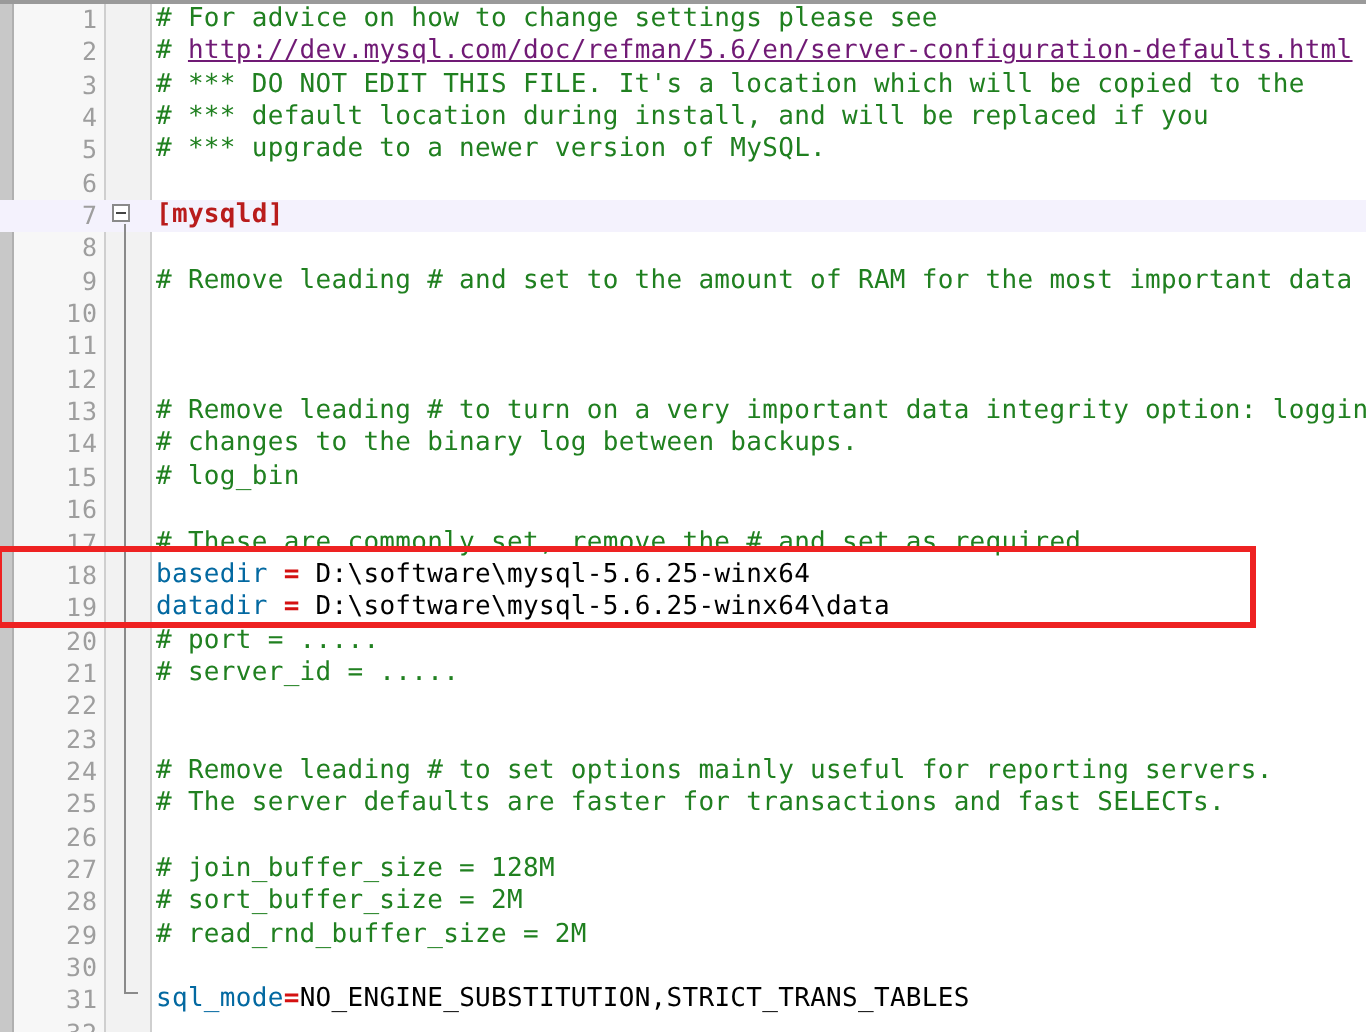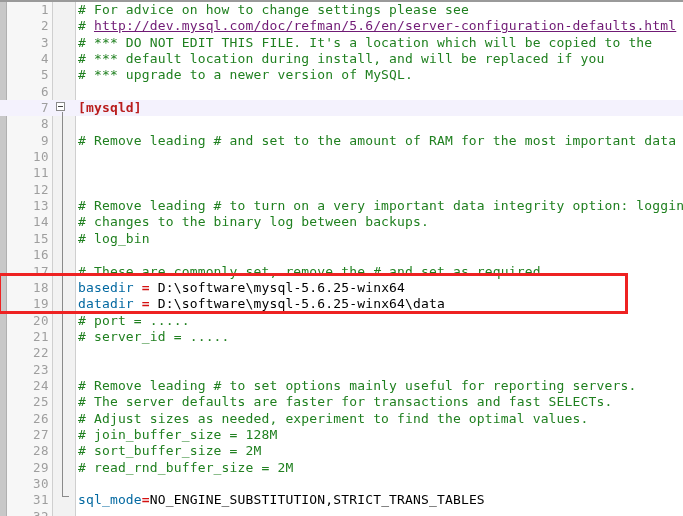--- a/index.html
+++ b/index.html
@@ -172,21 +172,21 @@
       <div class="row"><span class="lineno">16</span><span class="foldcell"></span><span class="code"></span></div>
       <div class="row"><span class="lineno">17</span><span class="foldcell"></span><span class="code"><span class="cmt"># These are commonly set, remove the # and set as required.</span></span></div>
       <div class="row"><span class="lineno">18</span><span class="foldcell"></span><span class="code"><span class="key">basedir </span><span class="eq">=</span><span class="val"> D:\software\mysql-5.6.25-winx64</span></span></div>
       <div class="row"><span class="lineno">19</span><span class="foldcell"></span><span class="code"><span class="key">datadir </span><span class="eq">=</span><span class="val"> D:\software\mysql-5.6.25-winx64\data</span></span></div>
       <div class="row"><span class="lineno">20</span><span class="foldcell"></span><span class="code"><span class="cmt"># port = .....</span></span></div>
       <div class="row"><span class="lineno">21</span><span class="foldcell"></span><span class="code"><span class="cmt"># server_id = .....</span></span></div>
       <div class="row"><span class="lineno">22</span><span class="foldcell"></span><span class="code"></span></div>
       <div class="row"><span class="lineno">23</span><span class="foldcell"></span><span class="code"></span></div>
       <div class="row"><span class="lineno">24</span><span class="foldcell"></span><span class="code"><span class="cmt"># Remove leading # to set options mainly useful for reporting servers.</span></span></div>
       <div class="row"><span class="lineno">25</span><span class="foldcell"></span><span class="code"><span class="cmt"># The server defaults are faster for transactions and fast SELECTs.</span></span></div>
-      <div class="row"><span class="lineno">26</span><span class="foldcell"></span><span class="code"><span class="cmt"># Adjust sizes as needed, experiment to find the optimal values.</span></span></div>
+      <div class="row"><span class="lineno">26</span><span class="foldcell"></span></div>
       <div class="row"><span class="lineno">27</span><span class="foldcell"></span><span class="code"><span class="cmt"># join_buffer_size = 128M</span></span></div>
       <div class="row"><span class="lineno">28</span><span class="foldcell"></span><span class="code"><span class="cmt"># sort_buffer_size = 2M</span></span></div>
       <div class="row"><span class="lineno">29</span><span class="foldcell"></span><span class="code"><span class="cmt"># read_rnd_buffer_size = 2M</span></span></div>
       <div class="row"><span class="lineno">30</span><span class="foldcell"></span><span class="code"></span></div>
       <div class="row"><span class="lineno">31</span><span class="foldcell"></span><span class="code"><span class="key">sql_mode</span><span class="eq">=</span><span class="val">NO_ENGINE_SUBSTITUTION,STRICT_TRANS_TABLES</span></span></div>
       <div class="row"><span class="lineno">32</span><span class="foldcell"></span><span class="code"></span></div>
     </div>
 
   <div class="fold-box"></div>
   <div class="fold-guide"></div>

